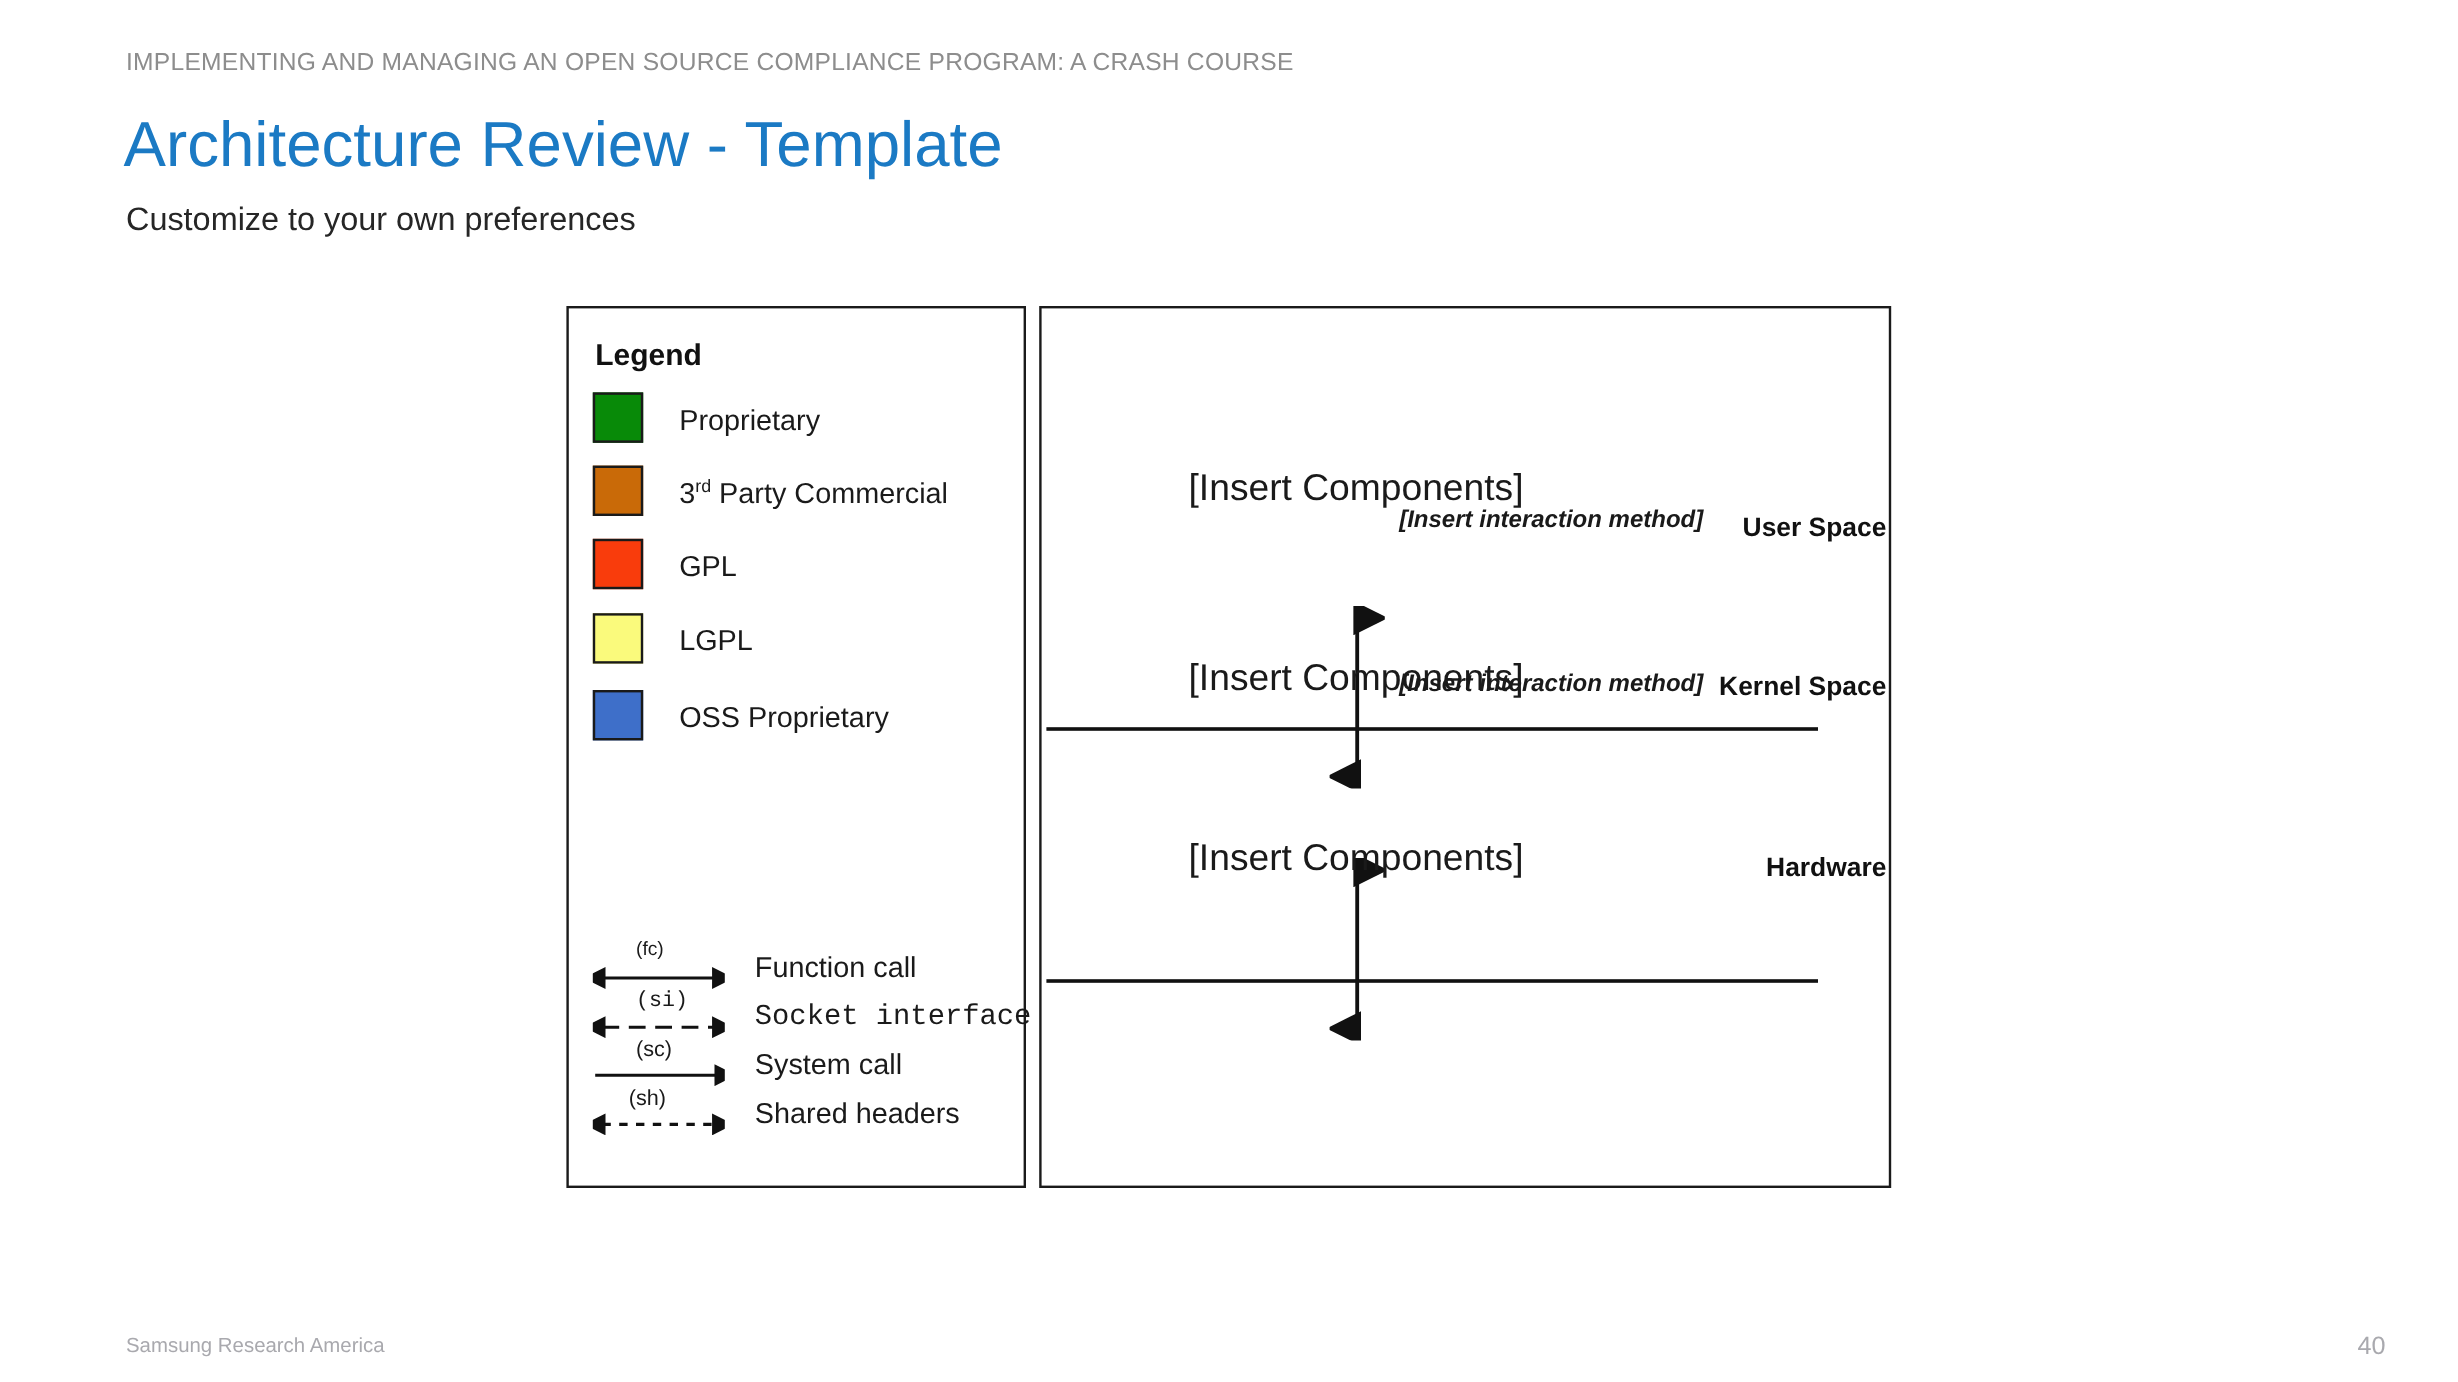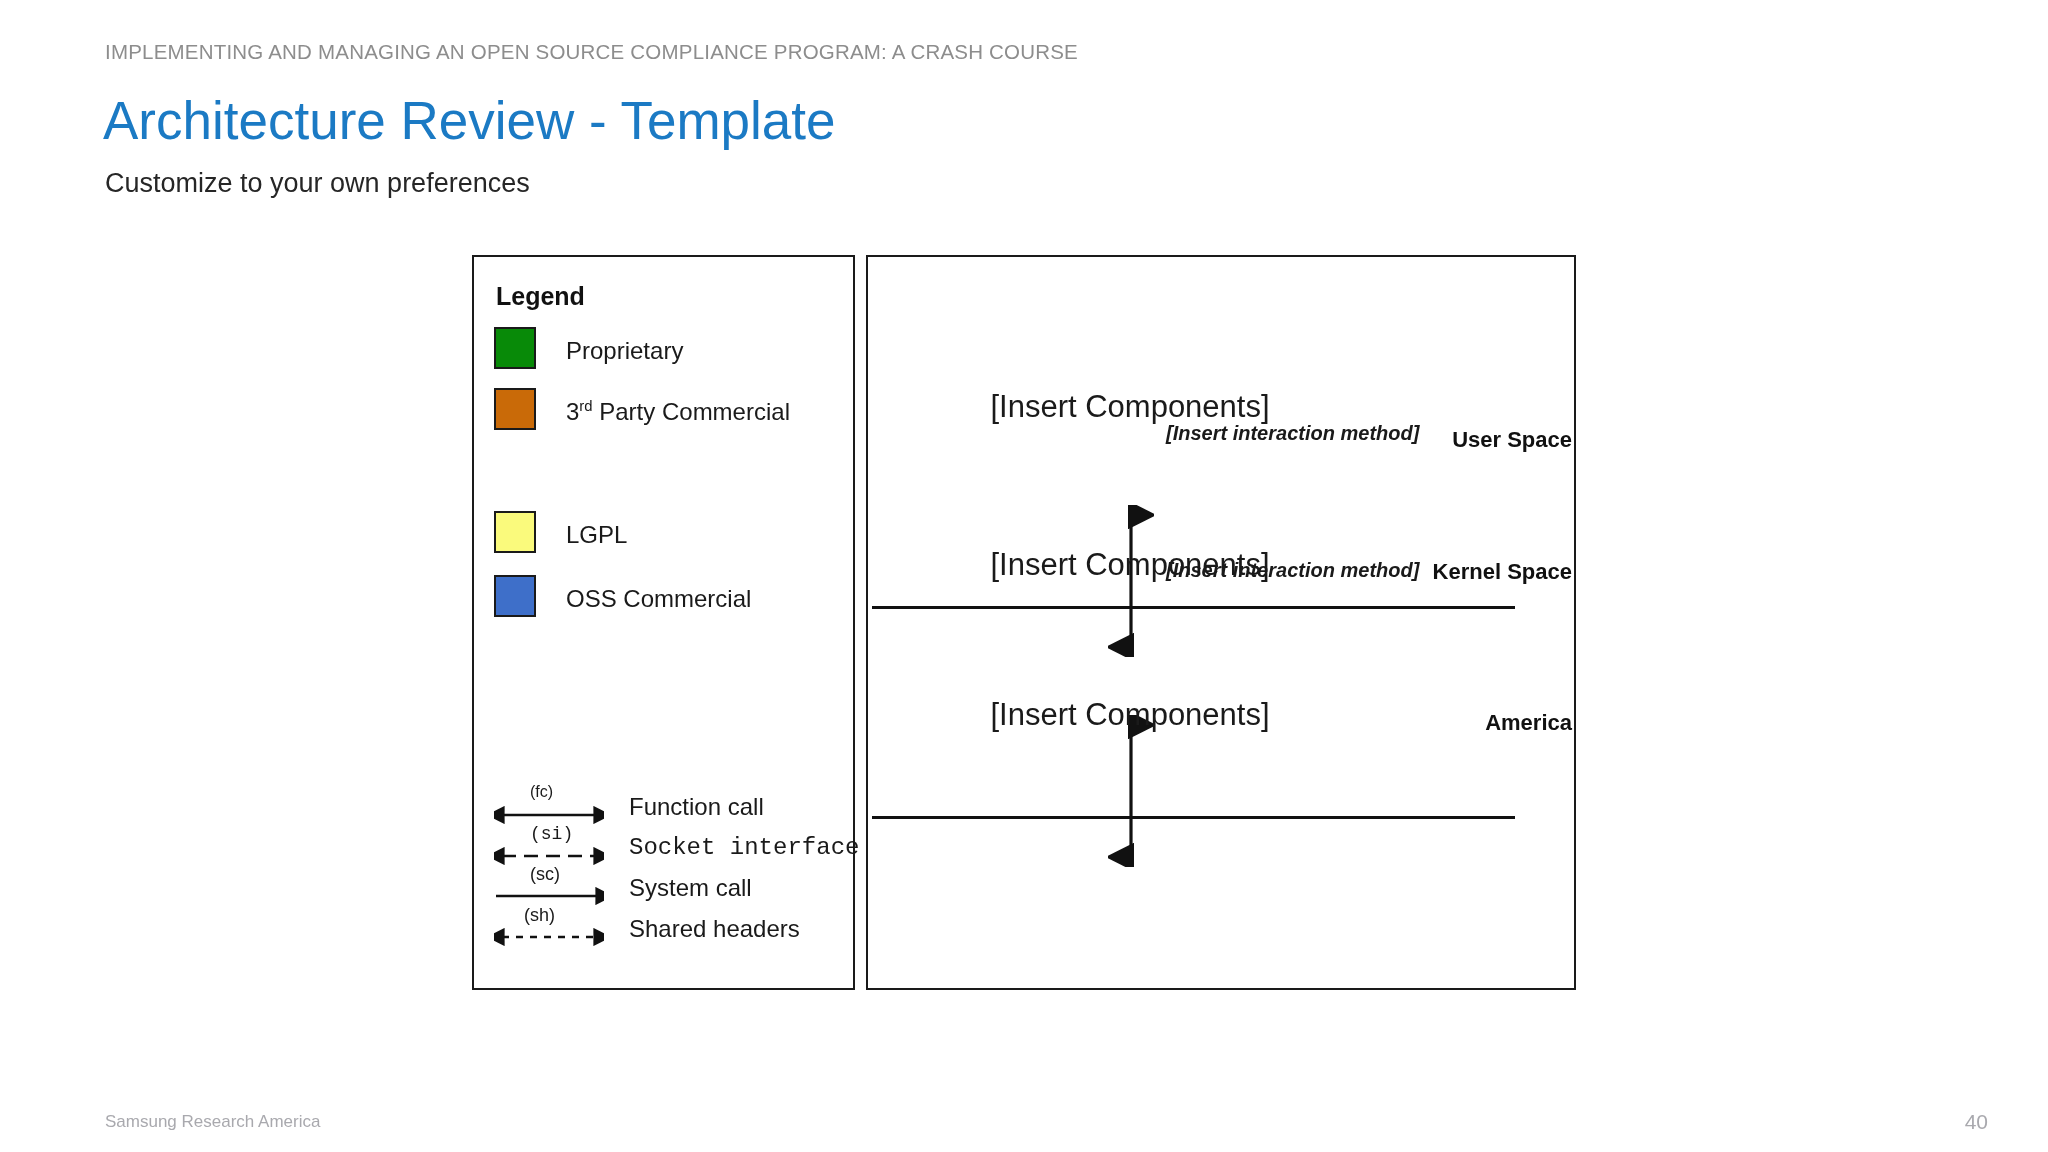--- a/index.html
+++ b/index.html
@@ -216,29 +216,33 @@
     <div class="legend-row" style="top:70px;">
       <span class="legend-swatch" id="sw0" style="background: rgb(8, 138, 8);"></span>
       <span class="legend-label">Proprietary</span>
     </div>
 
     <div class="legend-row" style="top:131px;">
       <span class="legend-swatch" id="sw1" style="background: rgb(201, 106, 8);"></span>
       <span class="legend-label"><span>3</span><sup>rd</sup><span> Party Commercial</span></span>
     </div>
 
+    <div class="legend-row" style="top:192px;">
+      <span class="legend-swatch" id="sw2" style="background: rgb(249, 60, 12);"></span>
+      <span class="legend-label">GPL</span>
+    </div>
 
     <div class="legend-row" style="top:254px;">
       <span class="legend-swatch" id="sw3" style="background: rgb(250, 250, 124);"></span>
       <span class="legend-label">LGPL</span>
     </div>
 
     <div class="legend-row" style="top:318px;">
       <span class="legend-swatch" id="sw4" style="background: rgb(62, 111, 201);"></span>
-      <span class="legend-label">OSS Commercial</span>
+      <span class="legend-label">OSS Proprietary</span>
     </div>
 
     <div class="lrow" style="top:530px;">
       <span class="glyph">
         <svg width="110" height="40" viewBox="0 0 110 40">
           <defs>
             <marker id="ahL" markerWidth="7" markerHeight="7" refX="6" refY="3.5" orient="auto">
               <path d="M7,0 L7,7 L0,3.5 z" fill="#111"></path>
             </marker>
             <marker id="ahR" markerWidth="7" markerHeight="7" refX="1" refY="3.5" orient="auto">
@@ -313,21 +317,21 @@
     <svg class="vsvg" style="left:240px; top:458px;" width="46" height="152" viewBox="0 0 46 152">
       <line x1="23" y1="10" x2="23" y2="142" stroke="#111" stroke-width="3.2" marker-start="url(#aUp)" marker-end="url(#aDn)"></line>
     </svg>
 
     <div class="interaction-text" style="left:298px; top:302px;">[Insert interaction method]</div>
 
     <div class="hline" style="left:4px; top:559px; width:643px;"></div>
 
     <div class="comp-text" style="left:262px; top:440px;">[Insert Components]</div>
 
-    <div class="zone-label" style="left:704px; top:453px;">America</div>
+    <div class="zone-label" style="left:704px; top:453px;">Hardware</div>
 
   </div>
 
   <div class="footer-brand">Samsung Research America</div>
 
   <div class="footer-page">40</div>
 
 </div>
 
 </body></html>

